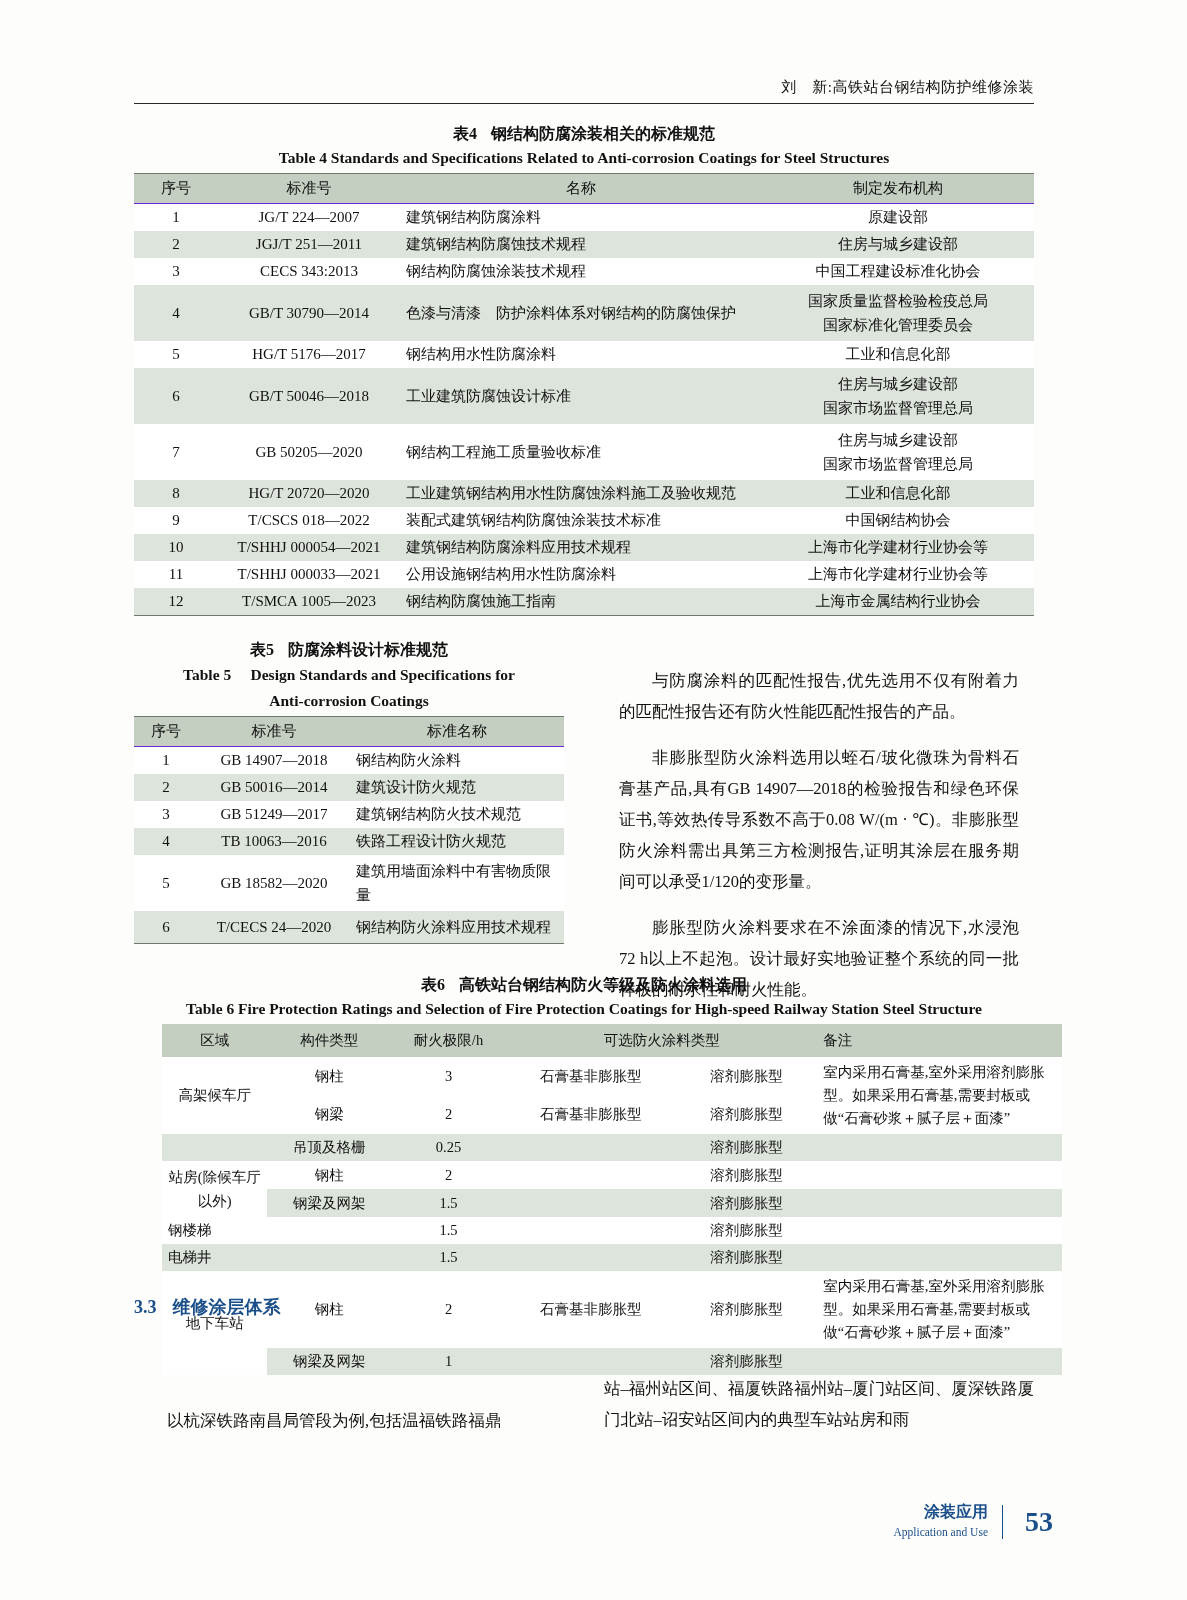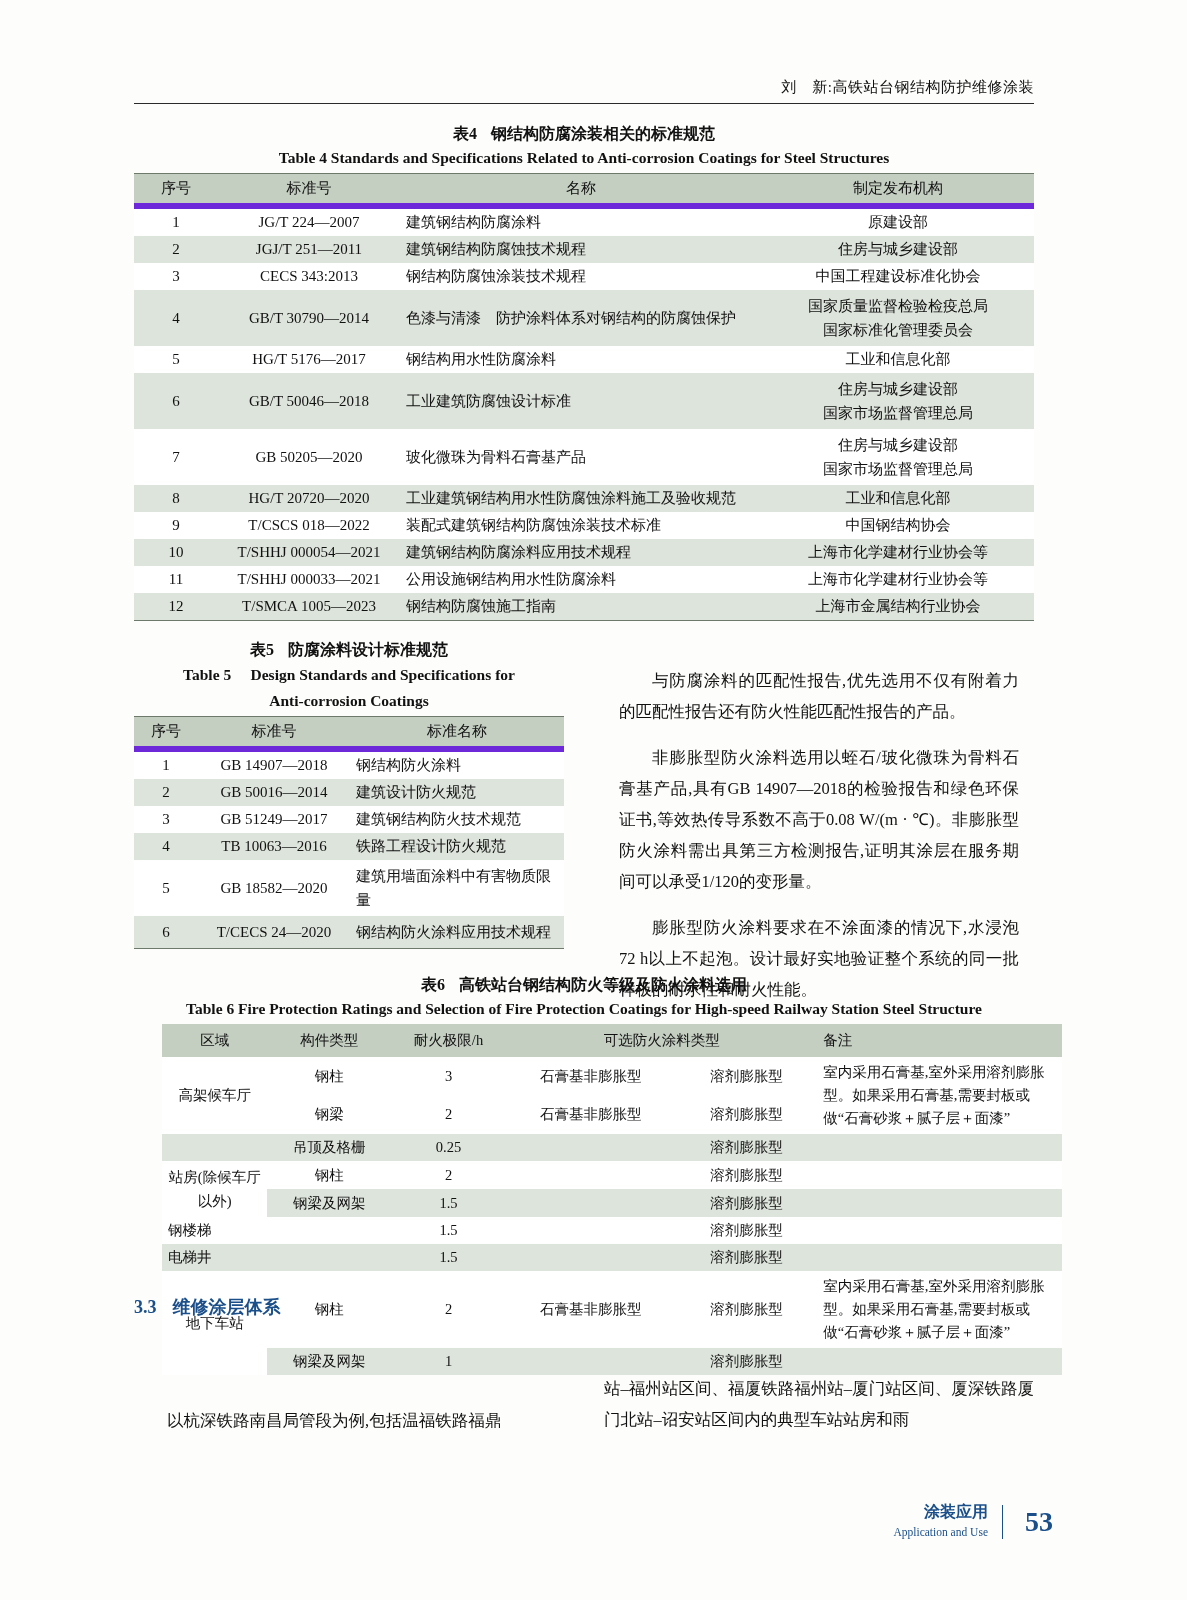--- a/index.html
+++ b/index.html
@@ -57,21 +57,21 @@
   }
   table td, table th {
     padding: 4px 6px;
     vertical-align: middle;
   }
   .thead td {
     background: #c4cfc2;
     font-weight: normal;
     text-align: center;
     border-top: 1.6px solid #6d7a6b;
-    border-bottom: 6px solid #6d28d9;
+    border-bottom: 1px solid #6d28d9;
     padding: 5px 6px;
   }
   tr.shade td { background: #dde4db; }
   tr.plain td { background: #ffffff; }
   .lastrow td { border-bottom: 1.6px solid #6d7a6b; }
   .c { text-align: center; }
   .l { text-align: left; }
   
   #t4wrap { position: absolute; left: 134px; top: 124px; width: 900px; }
   #t4 td.n { width: 72px; }
@@ -228,21 +228,21 @@
       <tr class="shade">
         <td class="n c">6</td>
         <td class="std c">GB/T 50046—2018</td>
         <td class="l">工业建筑防腐蚀设计标准</td>
         <td class="org c" style="white-space:pre-line;line-height:24px">住房与城乡建设部
 国家市场监督管理总局</td>
       </tr>
       <tr class="plain">
         <td class="n c">7</td>
         <td class="std c">GB 50205—2020</td>
-        <td class="l">玻化微珠为骨料石膏基产品</td>
+        <td class="l">钢结构工程施工质量验收标准</td>
         <td class="org c" style="white-space:pre-line;line-height:24px">住房与城乡建设部
 国家市场监督管理总局</td>
       </tr>
       <tr class="shade">
         <td class="n c">8</td>
         <td class="std c">HG/T 20720—2020</td>
         <td class="l">工业建筑钢结构用水性防腐蚀涂料施工及验收规范</td>
         <td class="org c">工业和信息化部</td>
       </tr>
       <tr class="plain">

